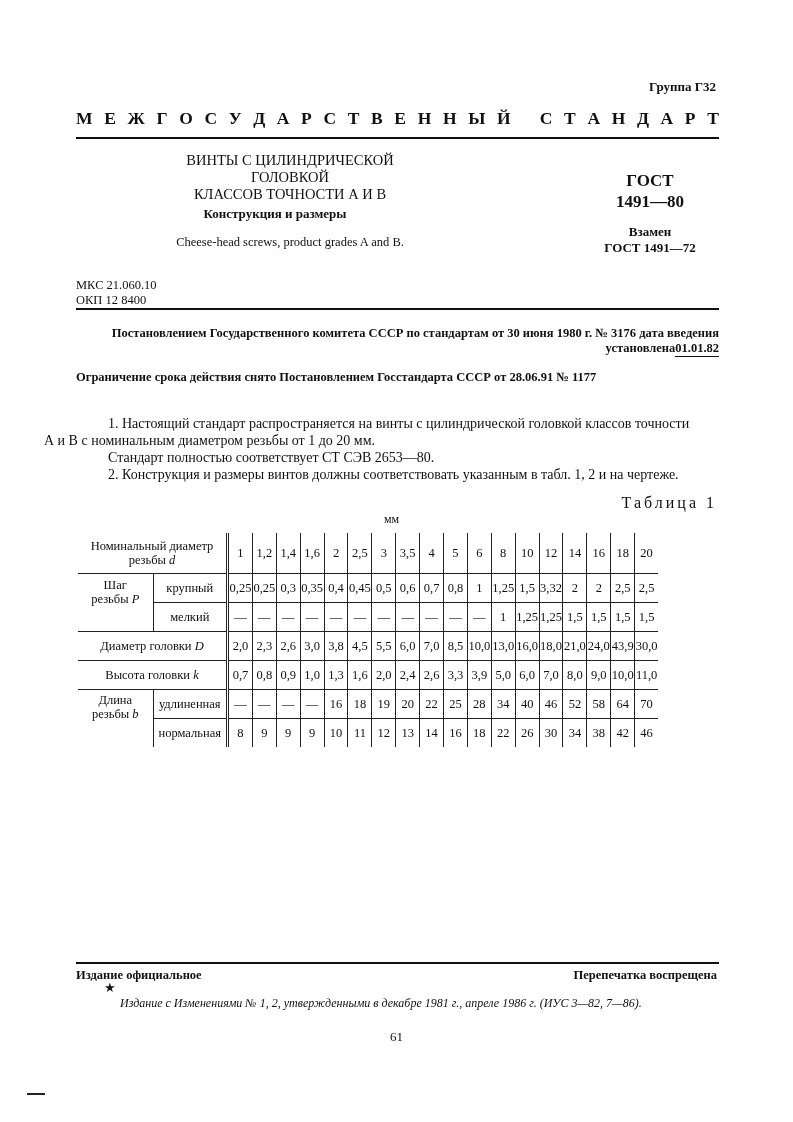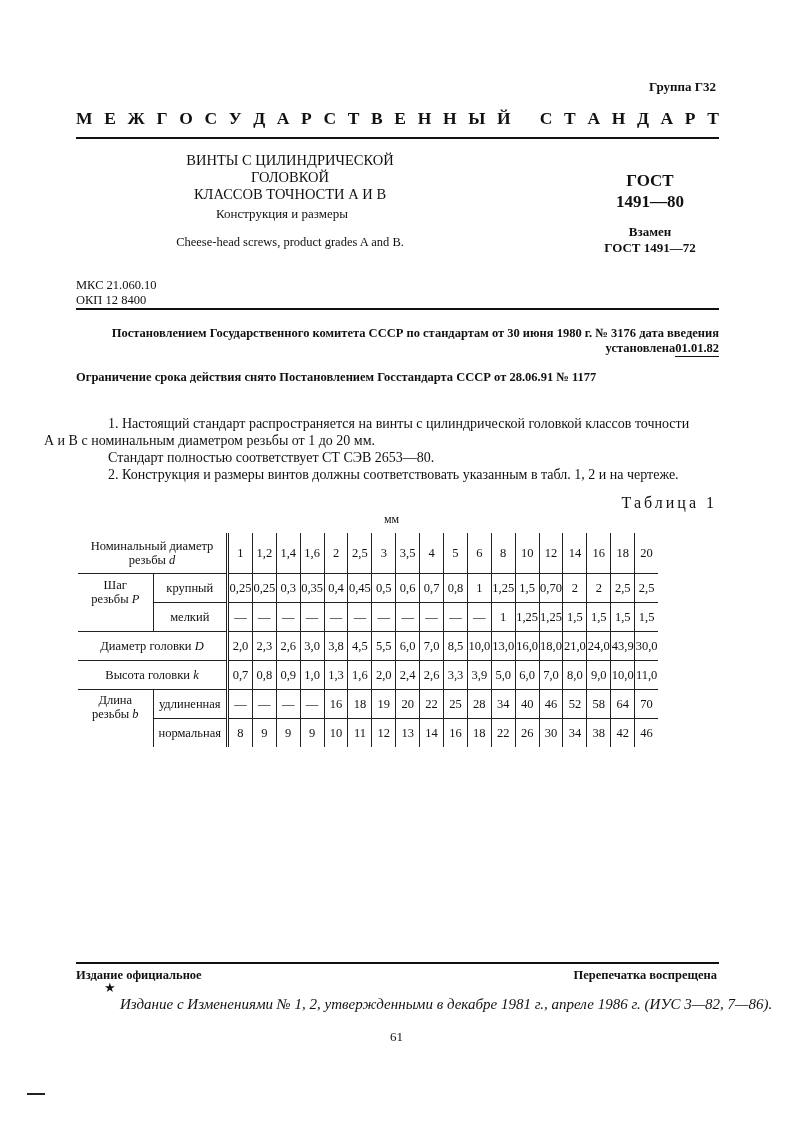--- a/index.html
+++ b/index.html
@@ -8,21 +8,21 @@
   .abs { position: absolute; }
   .group { top: 79px; right: 77px; font-size: 13px; font-weight: bold; }
   .interstate { top: 108px; left: 76px; width: 643px; font-size: 17.5px; font-weight: bold;
                 display: flex; justify-content: space-between; letter-spacing: 0; }
   .rule { left: 76px; width: 643px; background: #111; }
   .rule1 { top: 137px; height: 2px; }
   .rule2 { top: 308px; height: 2px; }
   .rule3 { top: 962px; height: 2px; }
   .title { top: 152px; left: 150px; width: 280px; text-align: center; font-size: 14.5px;
            font-weight: normal; line-height: 17px; }
-  .subtitle { top: 206px; left: 142px; width: 280px; text-align: center; font-size: 13px; font-weight: normal; }
+  .subtitle { top: 206px; left: 135px; width: 280px; text-align: center; font-size: 13px; font-weight: bold; }
   .en-title { top: 234px; left: 150px; width: 280px; text-align: center; font-size: 12.5px; line-height: 16px; }
   .gost { top: 170px; left: 585px; width: 130px; text-align: center; font-size: 17px; font-weight: bold; line-height: 21px; }
   .replace { top: 224px; left: 585px; width: 130px; text-align: center; font-size: 13px; font-weight: bold; line-height: 16px; }
   .mks { top: 278px; left: 76px; font-size: 12.5px; line-height: 15px; }
   .decree { top: 326px; left: 76px; width: 643px; font-size: 12.5px; font-weight: bold; line-height: 15px; text-align: right; }
   .decree .date { float: right; border-bottom: 1.5px solid #111; }
   .limit { top: 370px; left: 76px; font-size: 12.5px; font-weight: bold; }
   .para { left: 76px; width: 643px; font-size: 14px; line-height: 17px; }
   .indent { text-indent: 32px; }
   .tbl-label { top: 494px; right: 76px; font-size: 16px; letter-spacing: 3px; }
@@ -38,21 +38,21 @@
   table.t1 tr.hdr td { height: 40px; }
   table.t1 td.dbl { border-left: 3px double #222; }
   table.t1 td.lbl { font-size: 12.5px; line-height: 14px; }
   table.t1 td.sub { width: 72px; font-size: 12.5px; }
   table.t1 tr.bottom td { border-bottom: none; }
   .it { font-style: italic; }
 
   .official { top: 968px; left: 76px; font-size: 12.5px; font-weight: bold; }
   .reprint { top: 968px; right: 76px; font-size: 12.5px; font-weight: bold; }
   .star { top: 980px; left: 104px; font-size: 13px; }
-  .changes { top: 996px; left: 120px; font-size: 15px; font-style: italic; }
+  .changes { top: 996px; left: 120px; font-size: 12px; font-style: italic; }
   .pageno { top: 1029px; left: 0; width: 793px; text-align: center; font-size: 13px; }
   .mark { top: 1093px; left: 27px; width: 18px; height: 1.5px; background: #222; }
 </style>
 </head>
 <body>
 
 <div class="abs group">Группа Г32</div>
 <div class="abs interstate" id="interstate">
     <span>М</span>
     <span>Е</span>
@@ -153,21 +153,21 @@
         <td class="val">0,35</td>
         <td class="val">0,4</td>
         <td class="val">0,45</td>
         <td class="val">0,5</td>
         <td class="val">0,6</td>
         <td class="val">0,7</td>
         <td class="val">0,8</td>
         <td class="val">1</td>
         <td class="val">1,25</td>
         <td class="val">1,5</td>
-        <td class="val">0,70</td>
+        <td class="val">3,32</td>
         <td class="val">2</td>
         <td class="val">2</td>
         <td class="val">2,5</td>
         <td class="val">2,5</td>
       </tr>
     <tr id="row-pf">
       <td class="sub">мелкий</td>
     <td class="val dbl">—</td>
         <td class="val">—</td>
         <td class="val">—</td>

